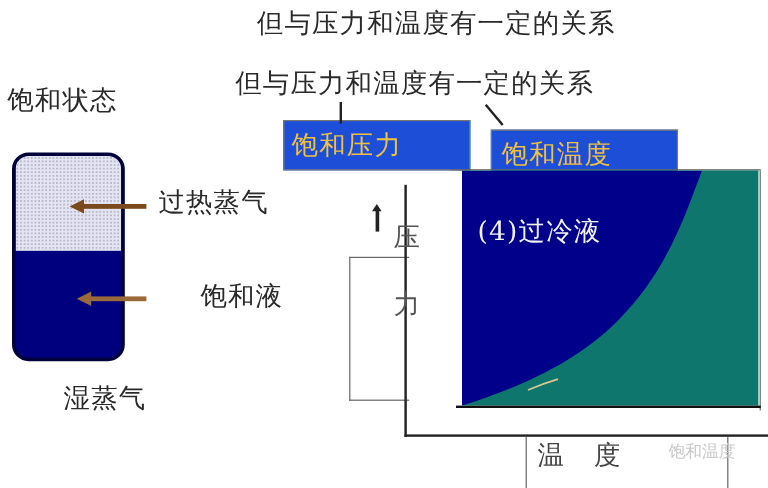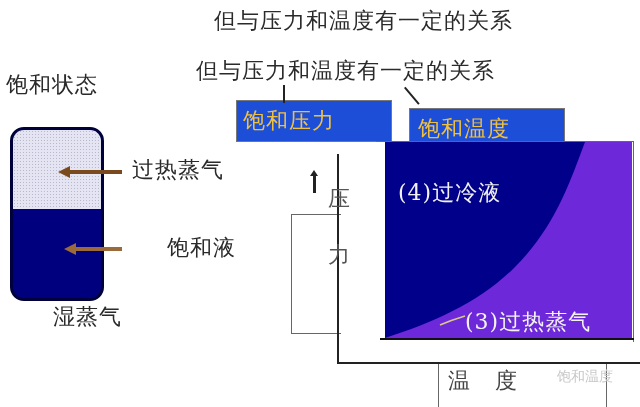--- a/index.html
+++ b/index.html
@@ -30,21 +30,21 @@
       border-right: 12px solid #7a4a1e;
     }
 
     .label-box { border: 1px solid #777; background: #1d4ed8; }
     .label-box span { font-size: 22px; color: #f0c040; letter-spacing: 1px; }
 
     .line { background: #222; }
     .thin { background: #666; }
 
     .plot {
-      left: 385px; top: 142px; width: 247px; height: 196px; background: #6d28d9;
+      left: 385px; top: 142px; width: 247px; height: 196px; background: #0f766e;
       overflow: hidden;
     }
     .plot svg { position: absolute; left: 0; top: 0; }
     .plot-label { color: #f2f2f2; font-size: 22px; white-space: nowrap; letter-spacing: 1px; }
 
     .watermark { font-family: "DejaVu Sans", "Liberation Sans", sans-serif; font-size: 12px; color: #1a1a1a; margin-top: 32px; }
     .watermark-ghost { font-family: "DejaVu Sans", "Liberation Sans", sans-serif; font-size: 14px; color: #c8c8c8; }
   </style>
 </head>
 <body>
@@ -59,21 +59,21 @@
 </div>
 
 <div class="abs arrow-head" style="left:58px; top:166px;"></div>
 <div class="abs arrow-line" style="left:68px; top:170px; width:54px;"></div>
 <div class="abs txt" style="left:132px; top:157px;">过热蒸气</div>
 
 <div class="abs arrow-head" style="left:64px; top:243px; border-right-color:#9a6a3a;"></div>
 <div class="abs arrow-line" style="left:74px; top:247px; width:48px; background:#9a6a3a;"></div>
 <div class="abs txt" style="left:143px; top:235px;margin-left:24px;">饱和液</div>
 
-<div class="abs txt" style="left:53px; top:304px;">湿蒸气</div>
+<div class="abs txt" style="left:53px; top:320px;">湿蒸气</div>
 
 <div class="abs label-box" style="left:236px; top:100px; width:154px; height:40px;">
   <span class="abs" style="left:6px; top:5px;">饱和压力</span>
 </div>
 <div class="abs label-box" style="left:409px; top:108px; width:154px; height:40px;text-align:right;">
   <span class="abs" style="left:8px; top:5px;">饱和温度</span>
 </div>
 
 <div class="abs line" style="left:283px; top:85px; width:2px; height:18px;"></div>
 <div class="abs line" style="left:404px; top:88px; width:2px; height:22px; transform:rotate(-40deg); transform-origin:top left;"></div>
@@ -96,18 +96,17 @@
 <div class="abs thin" style="left:606px; top:364px; width:1px; height:43px;"></div>
 <div class="abs txt" style="left:448px; top:368px; color:#444;">温</div>
 <div class="abs txt" style="left:495px; top:368px; color:#444;">度</div>
 
 <div class="abs plot">
   <svg width="247" height="196" viewBox="0 0 247 196">
     <path d="M0,0 L200,0 C185,40 170,85 130,125 C95,160 50,180 0,196 Z" fill="#00008a"></path>
     <path d="M55,183 C62,180 70,177 80,174" stroke="#d8c890" stroke-width="1.5" fill="none"></path>
   </svg>
   <div class="abs plot-label" style="left:13px; top:36px;">(4)过冷液</div>
-  <div class="abs plot-label" style="left:80px; top:165px;">(3)过热蒸气</div>
 </div>
 <div class="abs" style="left:380px; top:338px; width:254px; height:2px; background:#111;"></div>
 
 <div class="abs watermark-ghost" style="left:557px; top:368px;">饱和温度</div>
 <div class="abs watermark" style="left:508px; top:381px;">头条 @制冷百科</div>
 
 </body></html>

